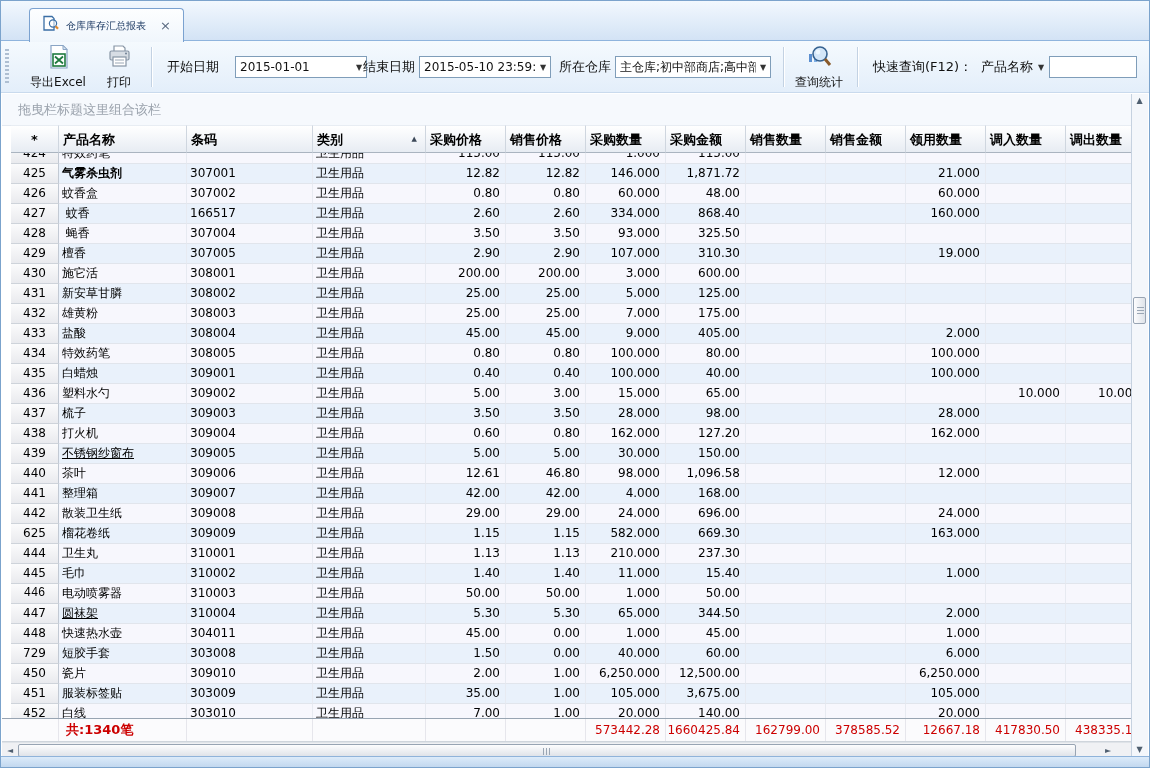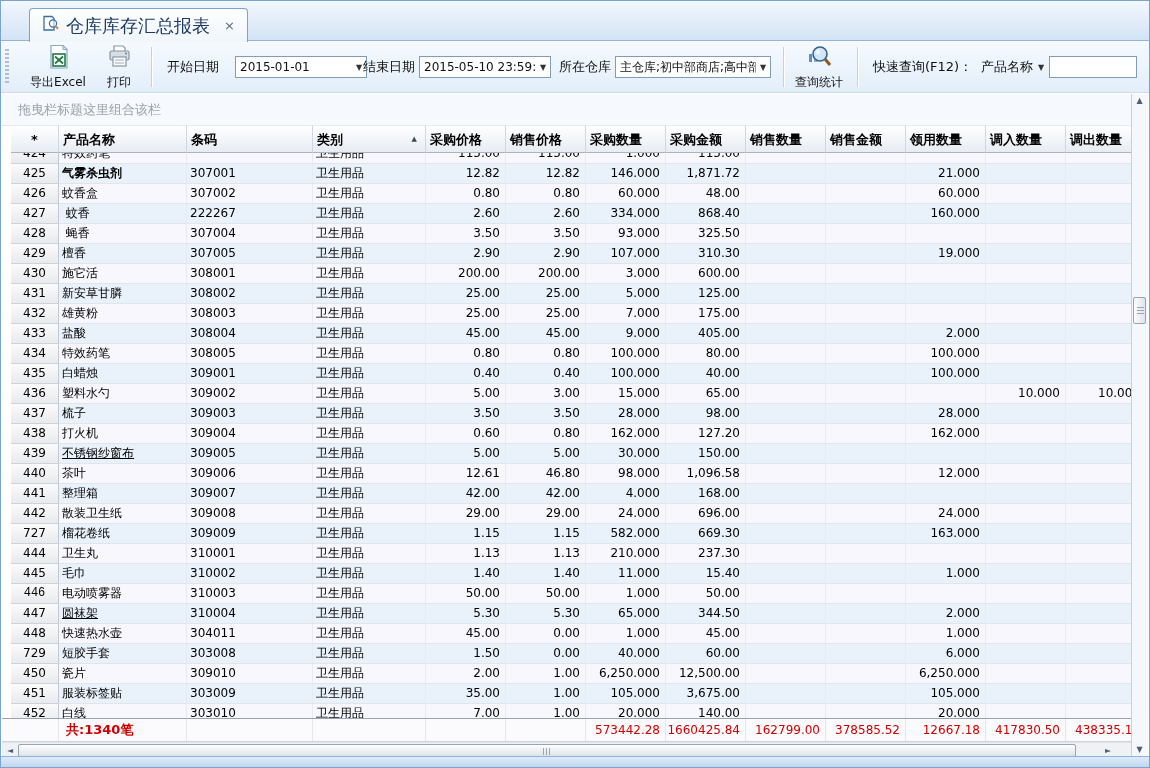--- a/index.html
+++ b/index.html
@@ -13,21 +13,21 @@
     position:absolute;left:0;top:0;width:100%;height:40px;box-sizing:border-box;
     background:linear-gradient(#f2f8fe,#d3e3f5);
     border-bottom:1px solid #8fb4dd;
   }
   .tab{
     position:absolute;left:28px;top:7px;height:33px;z-index:2;
     background:linear-gradient(#fdfeff,#f0f6fc);
     border:1px solid #7ba2d0;border-bottom:none;border-radius:4px 4px 0 0;
     display:flex;align-items:center;padding:0 12px;
   }
-  .tab-title{font-size:18px;color:#1d3a63;margin:0 14px 0 7px;}
+  .tab-title{font-size:10px;color:#1d3a63;margin:0 14px 0 7px;}
   .tab-close{font-size:13px;color:#5a6a80;cursor:default;line-height:1;}
   
   .toolbar{
     position:absolute;left:0;top:40px;width:100%;height:52px;box-sizing:border-box;
     background:linear-gradient(#f5fafe,#e3eefa);
     border-bottom:1px solid #c9daed;
   }
   .tb-handle{position:absolute;left:4px;top:8px;height:36px;width:4px;
     background-image:repeating-linear-gradient(#aebfd2 0 2px,transparent 2px 4px);}
   .tb-btn{position:absolute;top:3px;height:46px;display:flex;flex-direction:column;
@@ -272,21 +272,21 @@
           <div class="tcell num" style="width: 80px;">48.00</div>
           <div class="tcell num" style="width: 80px;"></div>
           <div class="tcell num" style="width: 80px;"></div>
           <div class="tcell num" style="width: 80px;">60.000</div>
           <div class="tcell num" style="width: 80px;"></div>
           <div class="tcell num" style="width: 80px;"></div>
         </div>
         <div class="trow odd">
           <div class="tcell rownum" style="width: 48px;">427</div>
           <div class="tcell txt name" style="width: 128px;"> 蚊香</div>
-          <div class="tcell txt" style="width: 126px;">222267</div>
+          <div class="tcell txt" style="width: 126px;">166517</div>
           <div class="tcell txt" style="width: 113px;">卫生用品</div>
           <div class="tcell num" style="width: 80px;">2.60</div>
           <div class="tcell num" style="width: 80px;">2.60</div>
           <div class="tcell num" style="width: 80px;">334.000</div>
           <div class="tcell num" style="width: 80px;">868.40</div>
           <div class="tcell num" style="width: 80px;"></div>
           <div class="tcell num" style="width: 80px;"></div>
           <div class="tcell num" style="width: 80px;">160.000</div>
           <div class="tcell num" style="width: 80px;"></div>
           <div class="tcell num" style="width: 80px;"></div>
@@ -510,21 +510,21 @@
           <div class="tcell num" style="width: 80px;">29.00</div>
           <div class="tcell num" style="width: 80px;">24.000</div>
           <div class="tcell num" style="width: 80px;">696.00</div>
           <div class="tcell num" style="width: 80px;"></div>
           <div class="tcell num" style="width: 80px;"></div>
           <div class="tcell num" style="width: 80px;">24.000</div>
           <div class="tcell num" style="width: 80px;"></div>
           <div class="tcell num" style="width: 80px;"></div>
         </div>
         <div class="trow odd">
-          <div class="tcell rownum" style="width: 48px;">727</div>
+          <div class="tcell rownum" style="width: 48px;">625</div>
           <div class="tcell txt name" style="width: 128px;">榴花卷纸</div>
           <div class="tcell txt" style="width: 126px;">309009</div>
           <div class="tcell txt" style="width: 113px;">卫生用品</div>
           <div class="tcell num" style="width: 80px;">1.15</div>
           <div class="tcell num" style="width: 80px;">1.15</div>
           <div class="tcell num" style="width: 80px;">582.000</div>
           <div class="tcell num" style="width: 80px;">669.30</div>
           <div class="tcell num" style="width: 80px;"></div>
           <div class="tcell num" style="width: 80px;"></div>
           <div class="tcell num" style="width: 80px;">163.000</div>

